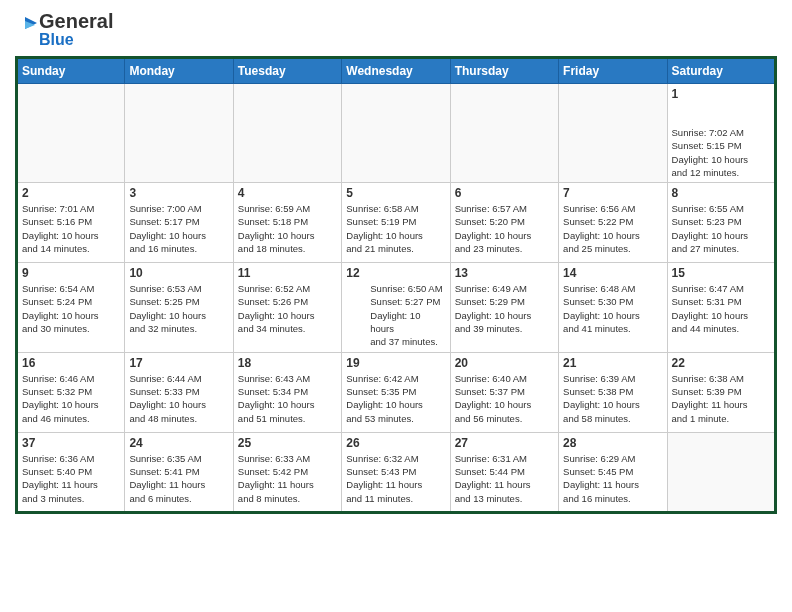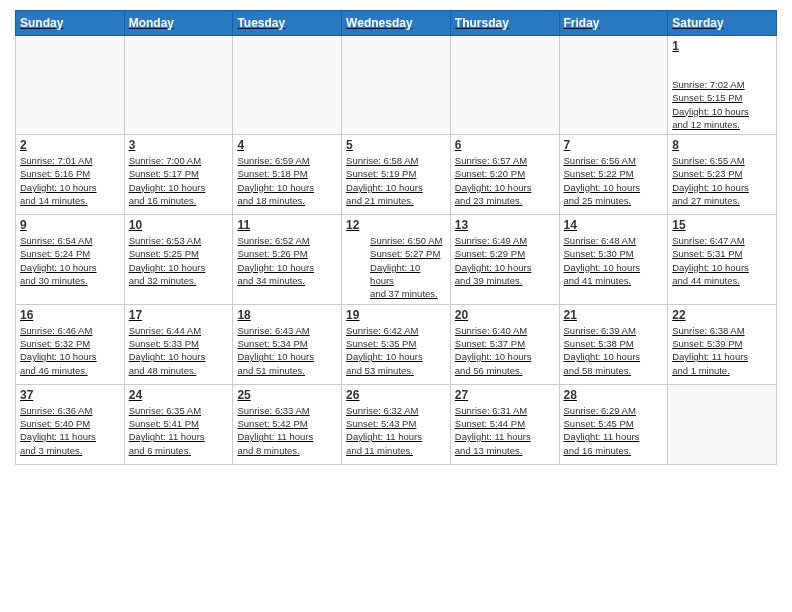--- a/index.html
+++ b/index.html
@@ -36,22 +36,21 @@
       line-height: 1.1;
     }
     .title-block h2 {
       font-size: 16px;
       font-weight: normal;
       color: #444;
     }
     .calendar {
       width: 100%;
       border-collapse: collapse;
-      border: 1px solid #14532d;
-      text-decoration: underline;
+      border: 3px solid #14532d;
     }
     .calendar thead tr th {
       background-color: #2979c2;
       color: #fff;
       font-size: 12px;
       font-weight: bold;
       padding: 5px 4px;
       text-align: left;
       border: 1px solid #1a5fa0;
     }
@@ -77,20 +76,38 @@
     .day-info {
       font-size: 9.5px;
       line-height: 1.4;
       color: #333;
     }
   </style>
 </head>
 <body>
 
 <div class="container">
+  <div class="header">
+    <div class="logo">
+    <div style="display:flex;align-items:center;">
+      <svg width="22" height="28" viewBox="0 0 22 28">
+        <polygon points="10,2 22,8 10,14" fill="#1a6fc4"></polygon>
+        <polygon points="10,6 20,10 10,14" fill="#5ab4e8"></polygon>
+      </svg>
+      <div style="margin-left:2px;">
+        <div style="font-size:20px;font-weight:bold;color:#333;line-height:1.1;">General</div>
+        <div style="font-size:16px;font-weight:bold;color:#1a6fc4;line-height:1;">Blue</div>
+      </div>
+    </div>
+  </div>
+    <div class="title-block">
+      <h1></h1>
+      <h2></h2>
+    </div>
+  </div>
 
   <table class="calendar">
     <thead>
       <tr>
       <th>Sunday</th>
           <th>Monday</th>
           <th>Tuesday</th>
           <th>Wednesday</th>
           <th>Thursday</th>
           <th>Friday</th>

